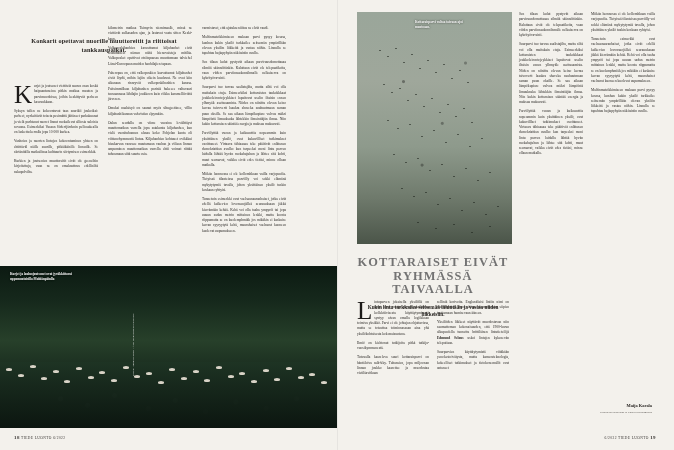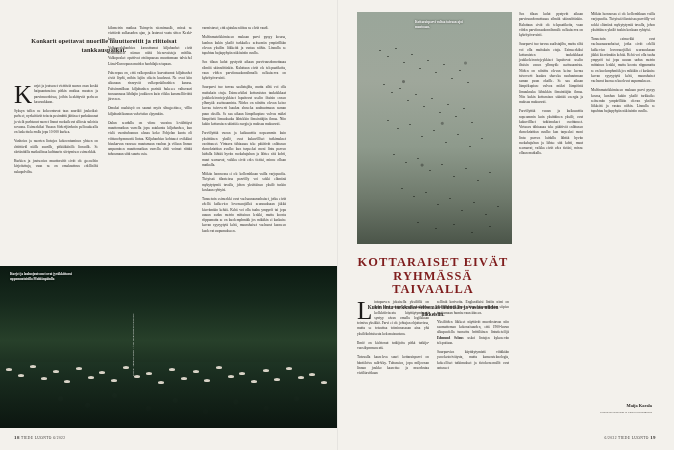--- a/index.html
+++ b/index.html
@@ -159,21 +159,21 @@
     position: absolute;
     left: 20px; top: 256px;
     width: 152px;
     text-align: center;
   }
   .headline2 {
     font-size: 12.4px;
     line-height: 13.5px;
     letter-spacing: 1.1px;
     margin: 0;
-    color: #7f1d1d;
+    color: #737373;
   }
   .headline2 .l2 { display:block; }
   .standfirst2 {
     margin-top: 7px;
     font-size: 5.2px;
     line-height: 7.4px;
     font-weight: bold;
     color: #2a2724;
   }
   #right-col1.dropcap-col .dropcap,

